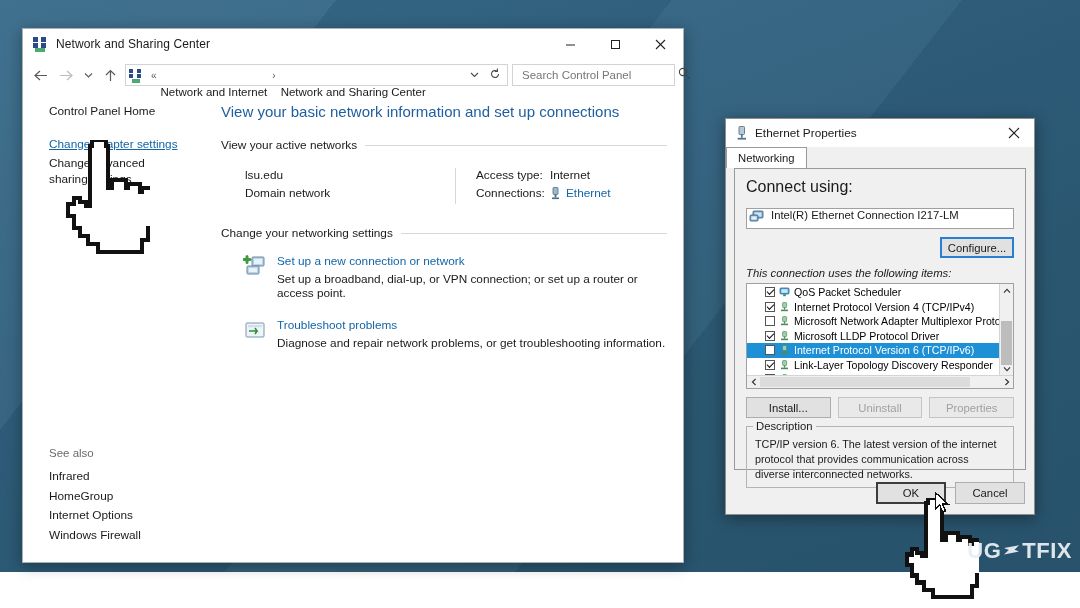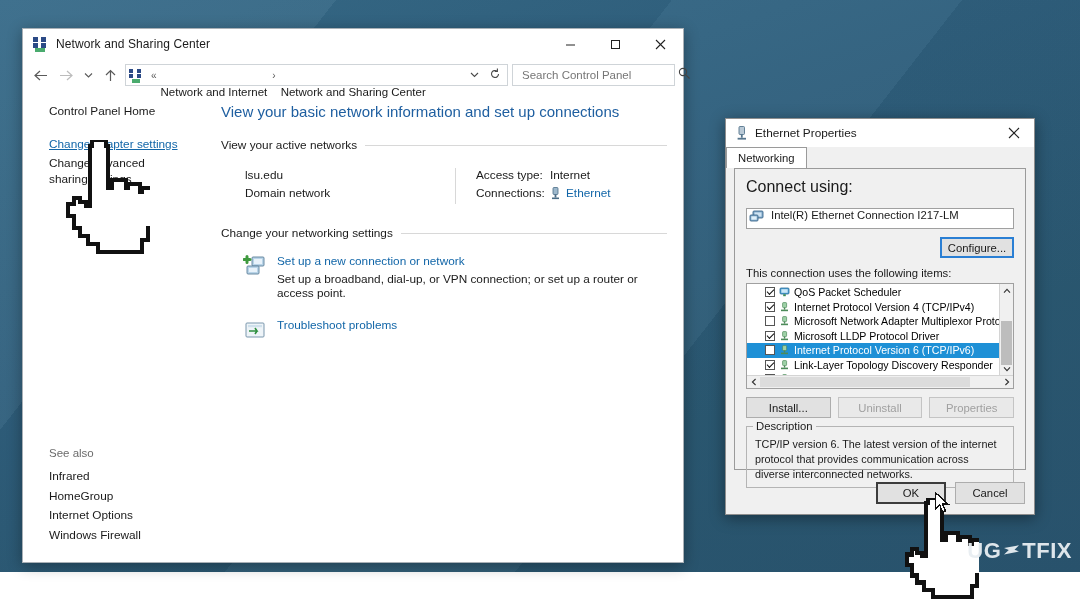--- a/index.html
+++ b/index.html
@@ -174,21 +174,21 @@
   #adapter-name { font-size: 11.3px; color: #1a1a1a; }
   #configure-row { display: flex; justify-content: flex-end; margin-bottom: 9px; }
   .btn {
     font-size: 11.3px; color: #1a1a1a; background: #e1e1e1;
     border: 1px solid #adadad; height: 21px; min-width: 74px;
     display: flex; align-items: center; justify-content: center;
     font-family: "Liberation Sans", sans-serif;
   }
   .btn.primary-outline { border: 2px solid #2a7fd4; background: #e1e1e1; }
   .btn.disabled { color: #a0a0a0; background: #e9e9e9; border-color: #c4c4c4; }
-  #items-label { font-size: 11.3px; color: #1a1a1a; margin-bottom: 4px; }
+  #items-label { font-size: 11.3px; color: #1a1a1a; margin-bottom: 4px; font-style: italic; }
   #items-box {
     height: 106px; border: 1px solid #a0a0a0; background: #fff;
     display: flex; flex-direction: column; position: relative;
   }
   #items-list { flex: 1; overflow: hidden; padding-top: 1px; }
   .item-row {
     display: flex; align-items: center; height: 14.5px; padding-left: 18px;
     font-size: 10.6px; color: #000;
   }
   .item-row.selected { background: #1e90d6; }
@@ -430,20 +430,21 @@
           <div class="ns-item">
             <span class="ns-icon">
               <svg width="24" height="24" viewBox="0 0 24 24">
                 <rect x="3" y="5" width="18" height="14" rx="1" fill="#eef4f8" stroke="#7b97ad" stroke-width="1"></rect>
                 <path d="M6 13 L14 13 L12 10 M14 13 L12 16" fill="none" stroke="#2f8f3f" stroke-width="1.6"></path>
                 <rect x="5" y="7" width="14" height="2.2" fill="#cfe0ec"></rect>
               </svg>
             </span>
             <span>
               <div class="ns-title">Troubleshoot problems</div>
+              <div class="ns-desc">Diagnose and repair network problems, or get troubleshooting information.</div>
             </span>
           </div>
         </div>
       </div>
     </div>
   </div>
 
   <div id="eth-dialog">
 
     <div id="eth-titlebar">

